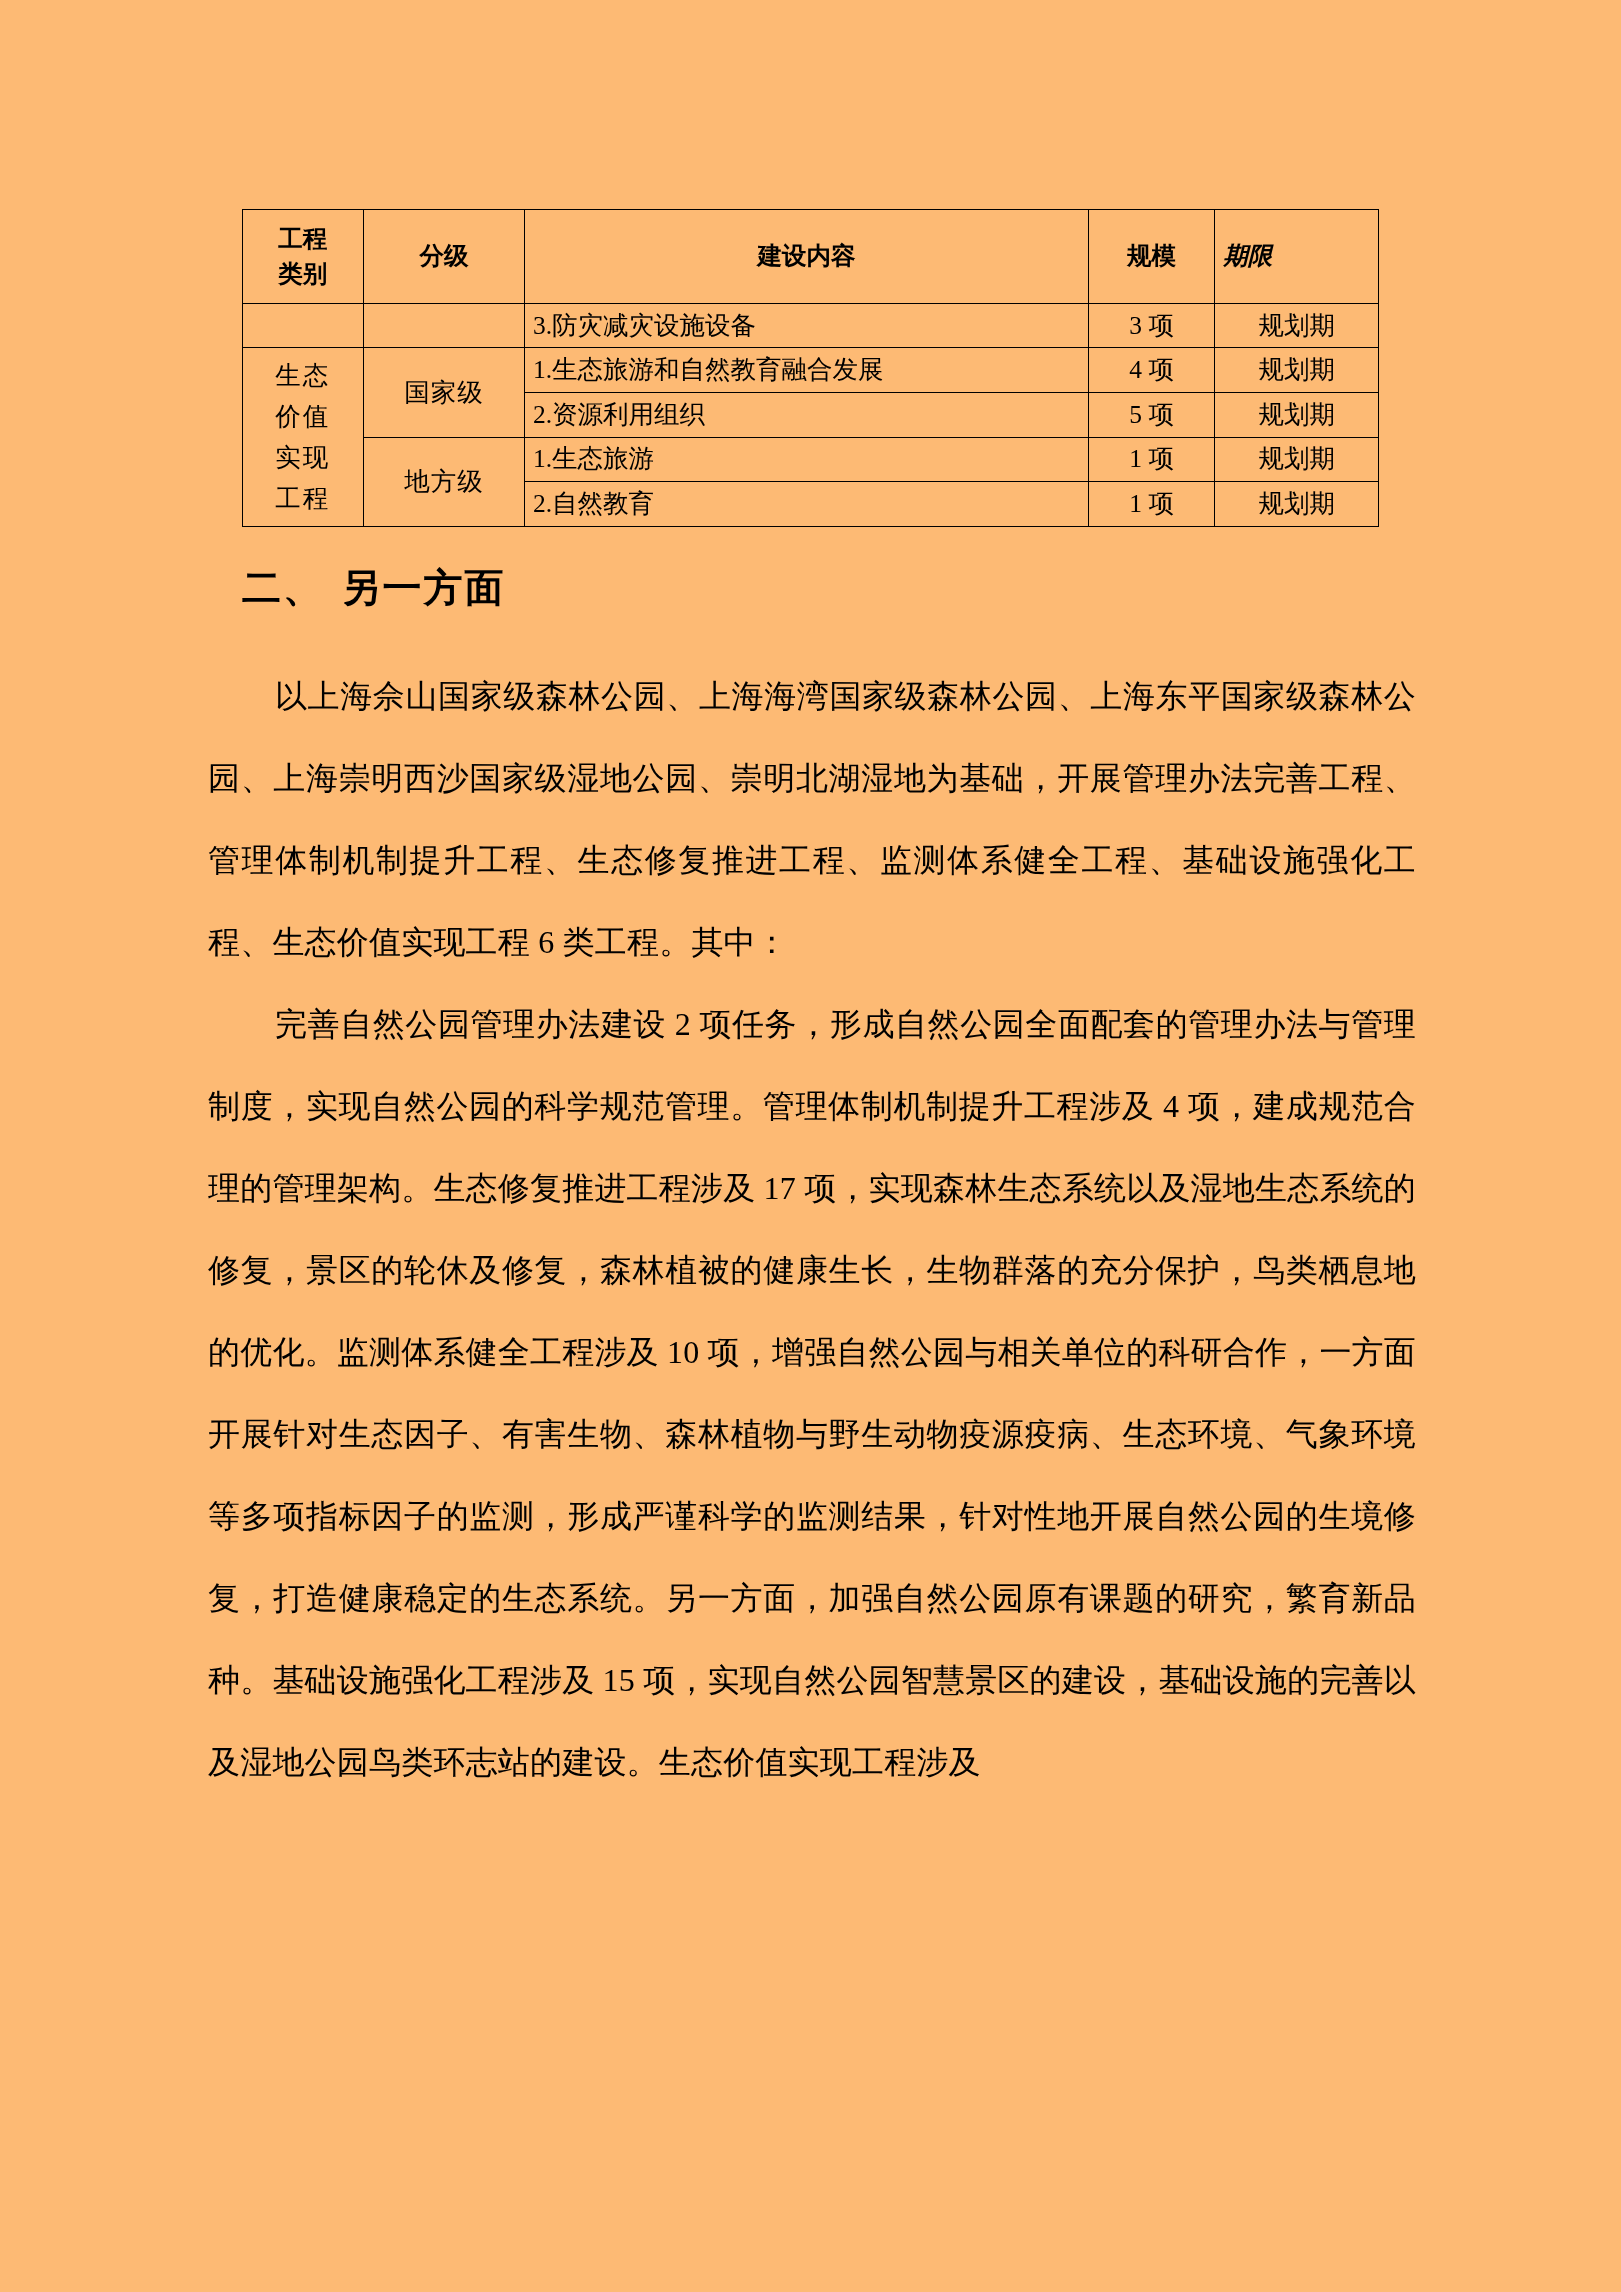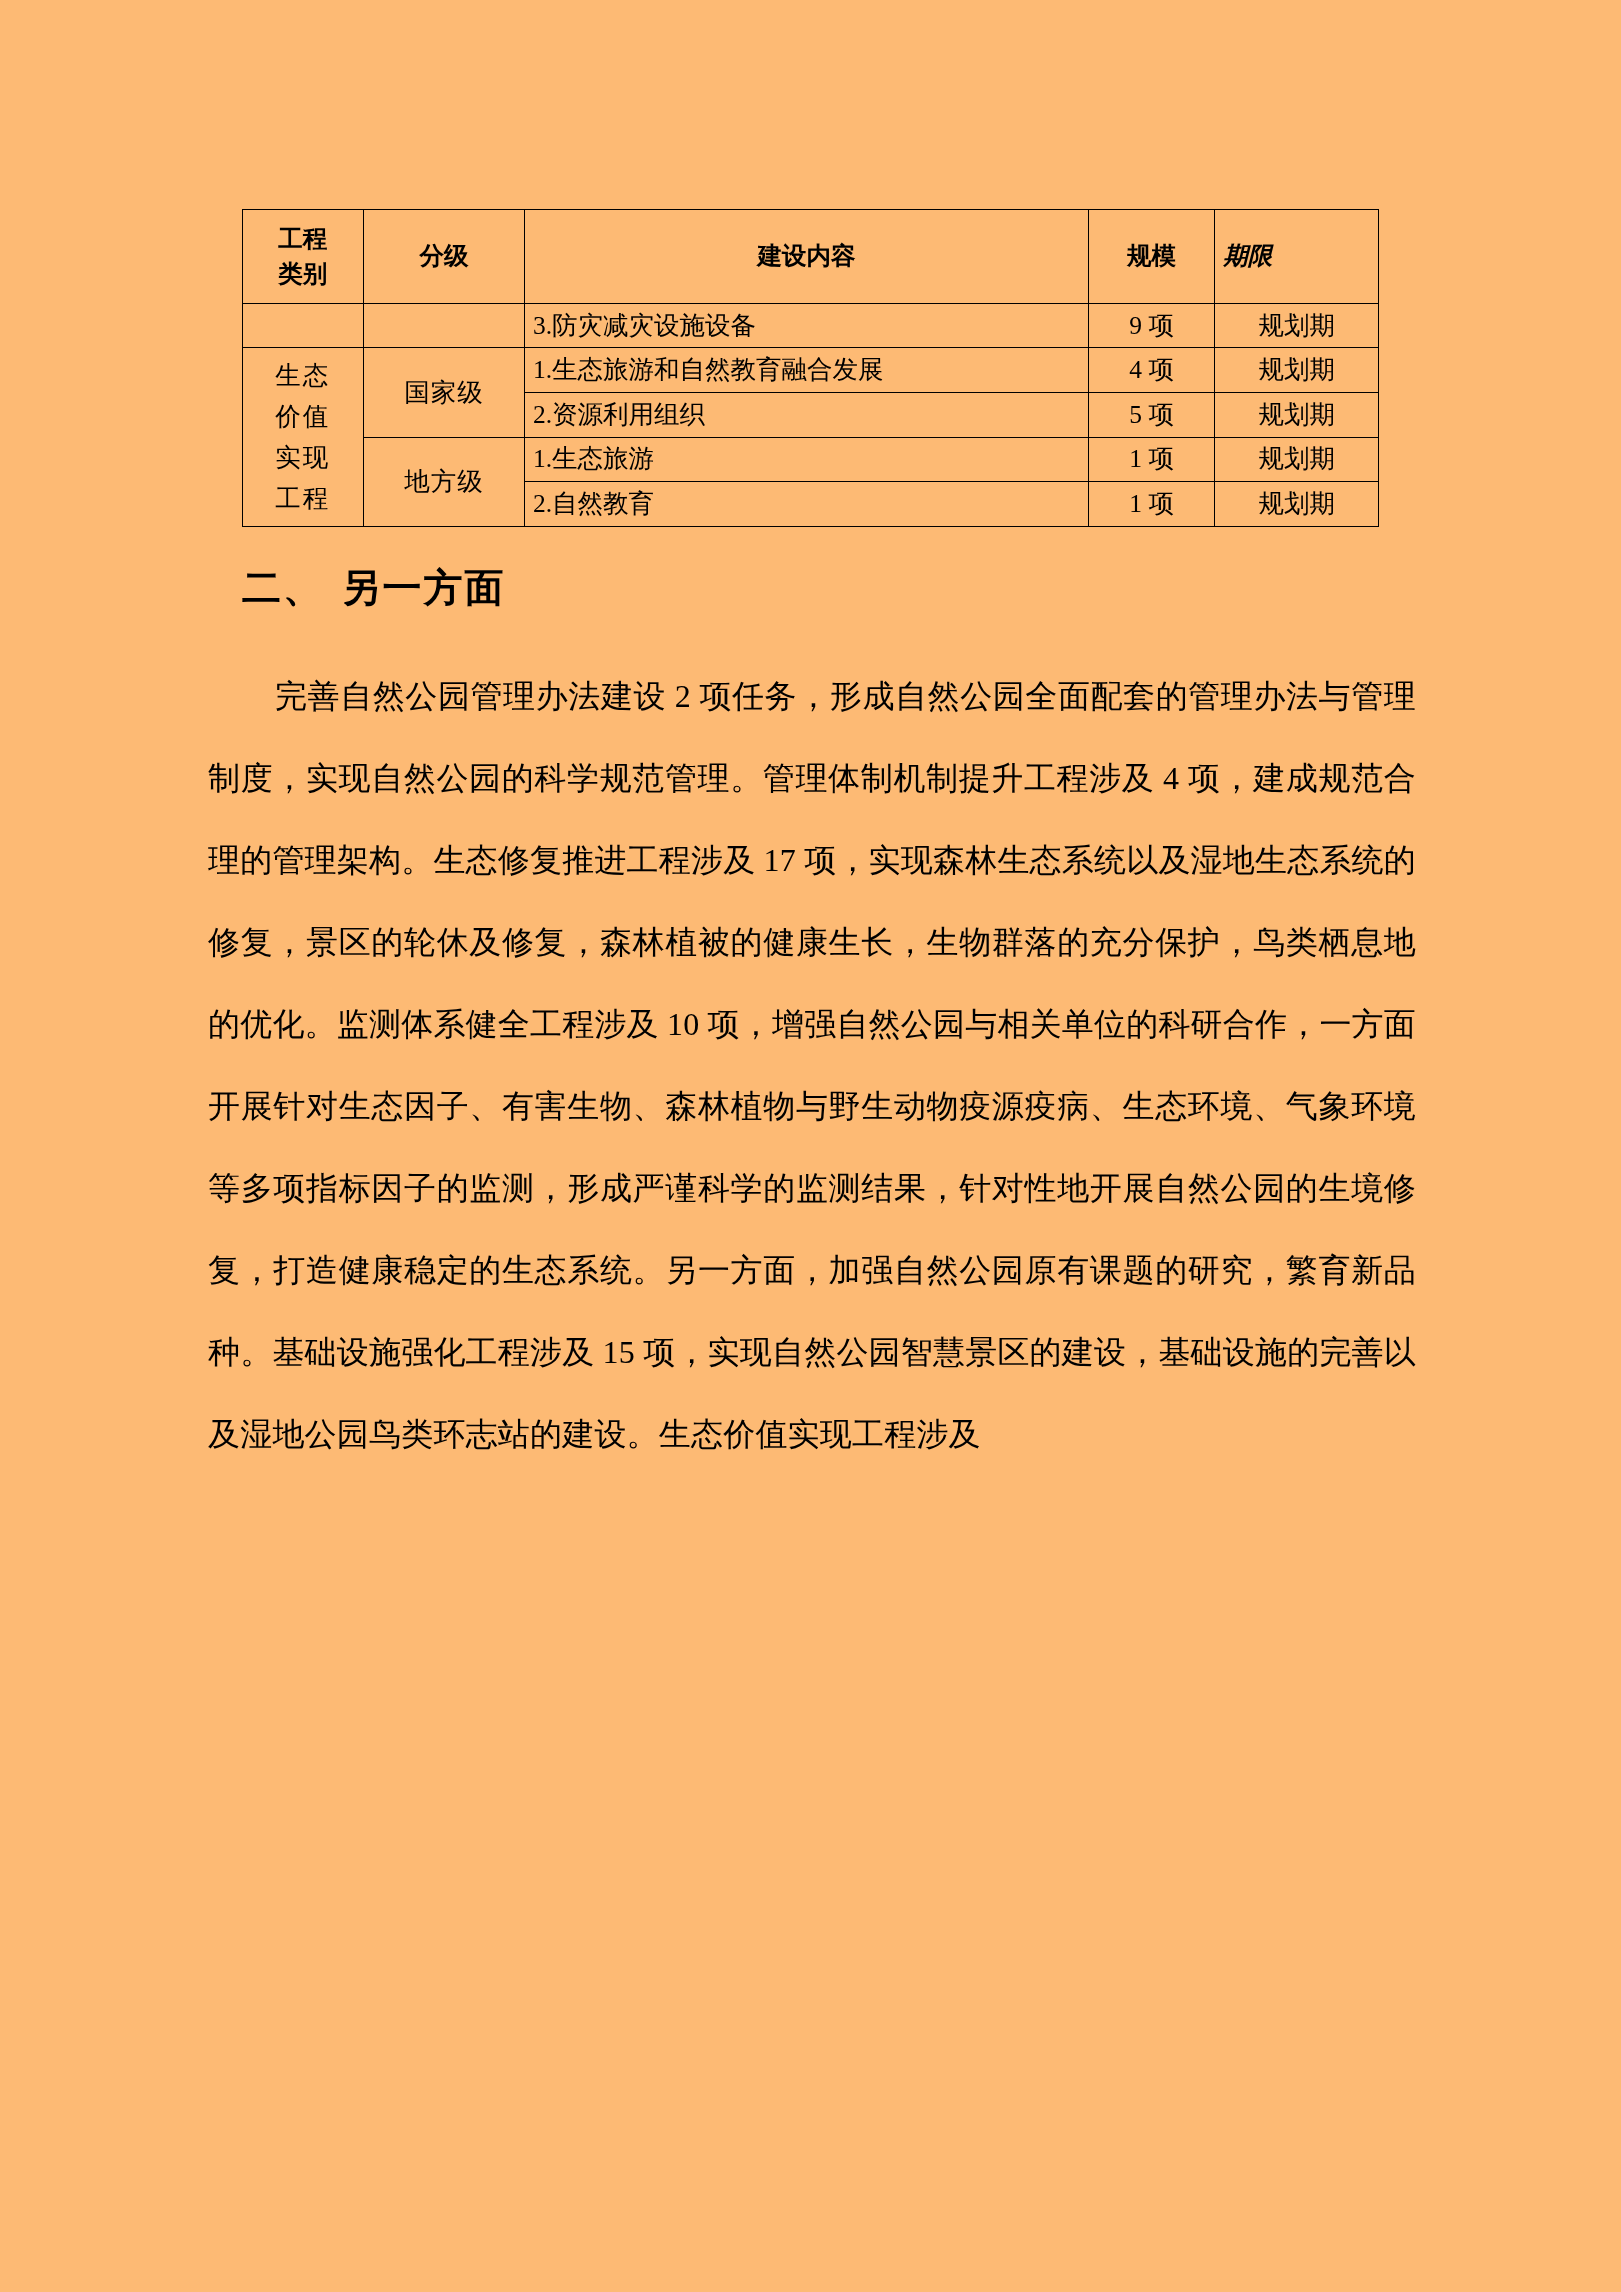--- a/index.html
+++ b/index.html
@@ -128,21 +128,21 @@
           <th class="h-scale">规模</th>
           <th class="h-term">期限</th>
         </tr>
       </thead>
       <tbody>
 
         <tr>
           <td class="blank-cell"></td>
           <td class="blank-cell"></td>
           <td class="content-cell">3.防灾减灾设施设备</td>
-          <td class="scale-cell">9 项</td>
+          <td class="scale-cell">3 项</td>
           <td class="term-cell">规划期</td>
         </tr>
 
         <tr>
           <td class="cat-cell" rowspan="4">
             <span class="catline">生态</span>
             <span class="catline">价值</span>
             <span class="catline">实现</span>
             <span class="catline">工程</span>
           </td>
@@ -172,18 +172,19 @@
         </tr>
       </tbody>
     </table>
   </div>
 
   <div class="section-heading">
     <span class="num">二、</span><span>另一方面</span>
   </div>
 
   <div class="body-block">
+    <p class="para">以上海佘山国家级森林公园、上海海湾国家级森林公园、上海东平国家级森林公园、上海崇明西沙国家级湿地公园、崇明北湖湿地为基础，开展管理办法完善工程、管理体制机制提升工程、生态修复推进工程、监测体系健全工程、基础设施强化工程、生态价值实现工程 6 类工程。其中：</p>
     <p class="para">完善自然公园管理办法建设 2 项任务，形成自然公园全面配套的管理办法与管理制度，实现自然公园的科学规范管理。管理体制机制提升工程涉及 4 项，建成规范合理的管理架构。生态修复推进工程涉及 17 项，实现森林生态系统以及湿地生态系统的修复，景区的轮休及修复，森林植被的健康生长，生物群落的充分保护，鸟类栖息地的优化。监测体系健全工程涉及 10 项，增强自然公园与相关单位的科研合作，一方面开展针对生态因子、有害生物、森林植物与野生动物疫源疫病、生态环境、气象环境等多项指标因子的监测，形成严谨科学的监测结果，针对性地开展自然公园的生境修复，打造健康稳定的生态系统。另一方面，加强自然公园原有课题的研究，繁育新品种。基础设施强化工程涉及 15 项，实现自然公园智慧景区的建设，基础设施的完善以及湿地公园鸟类环志站的建设。生态价值实现工程涉及</p>
   </div>
 
 
 </div>
 
 
 </body></html>

